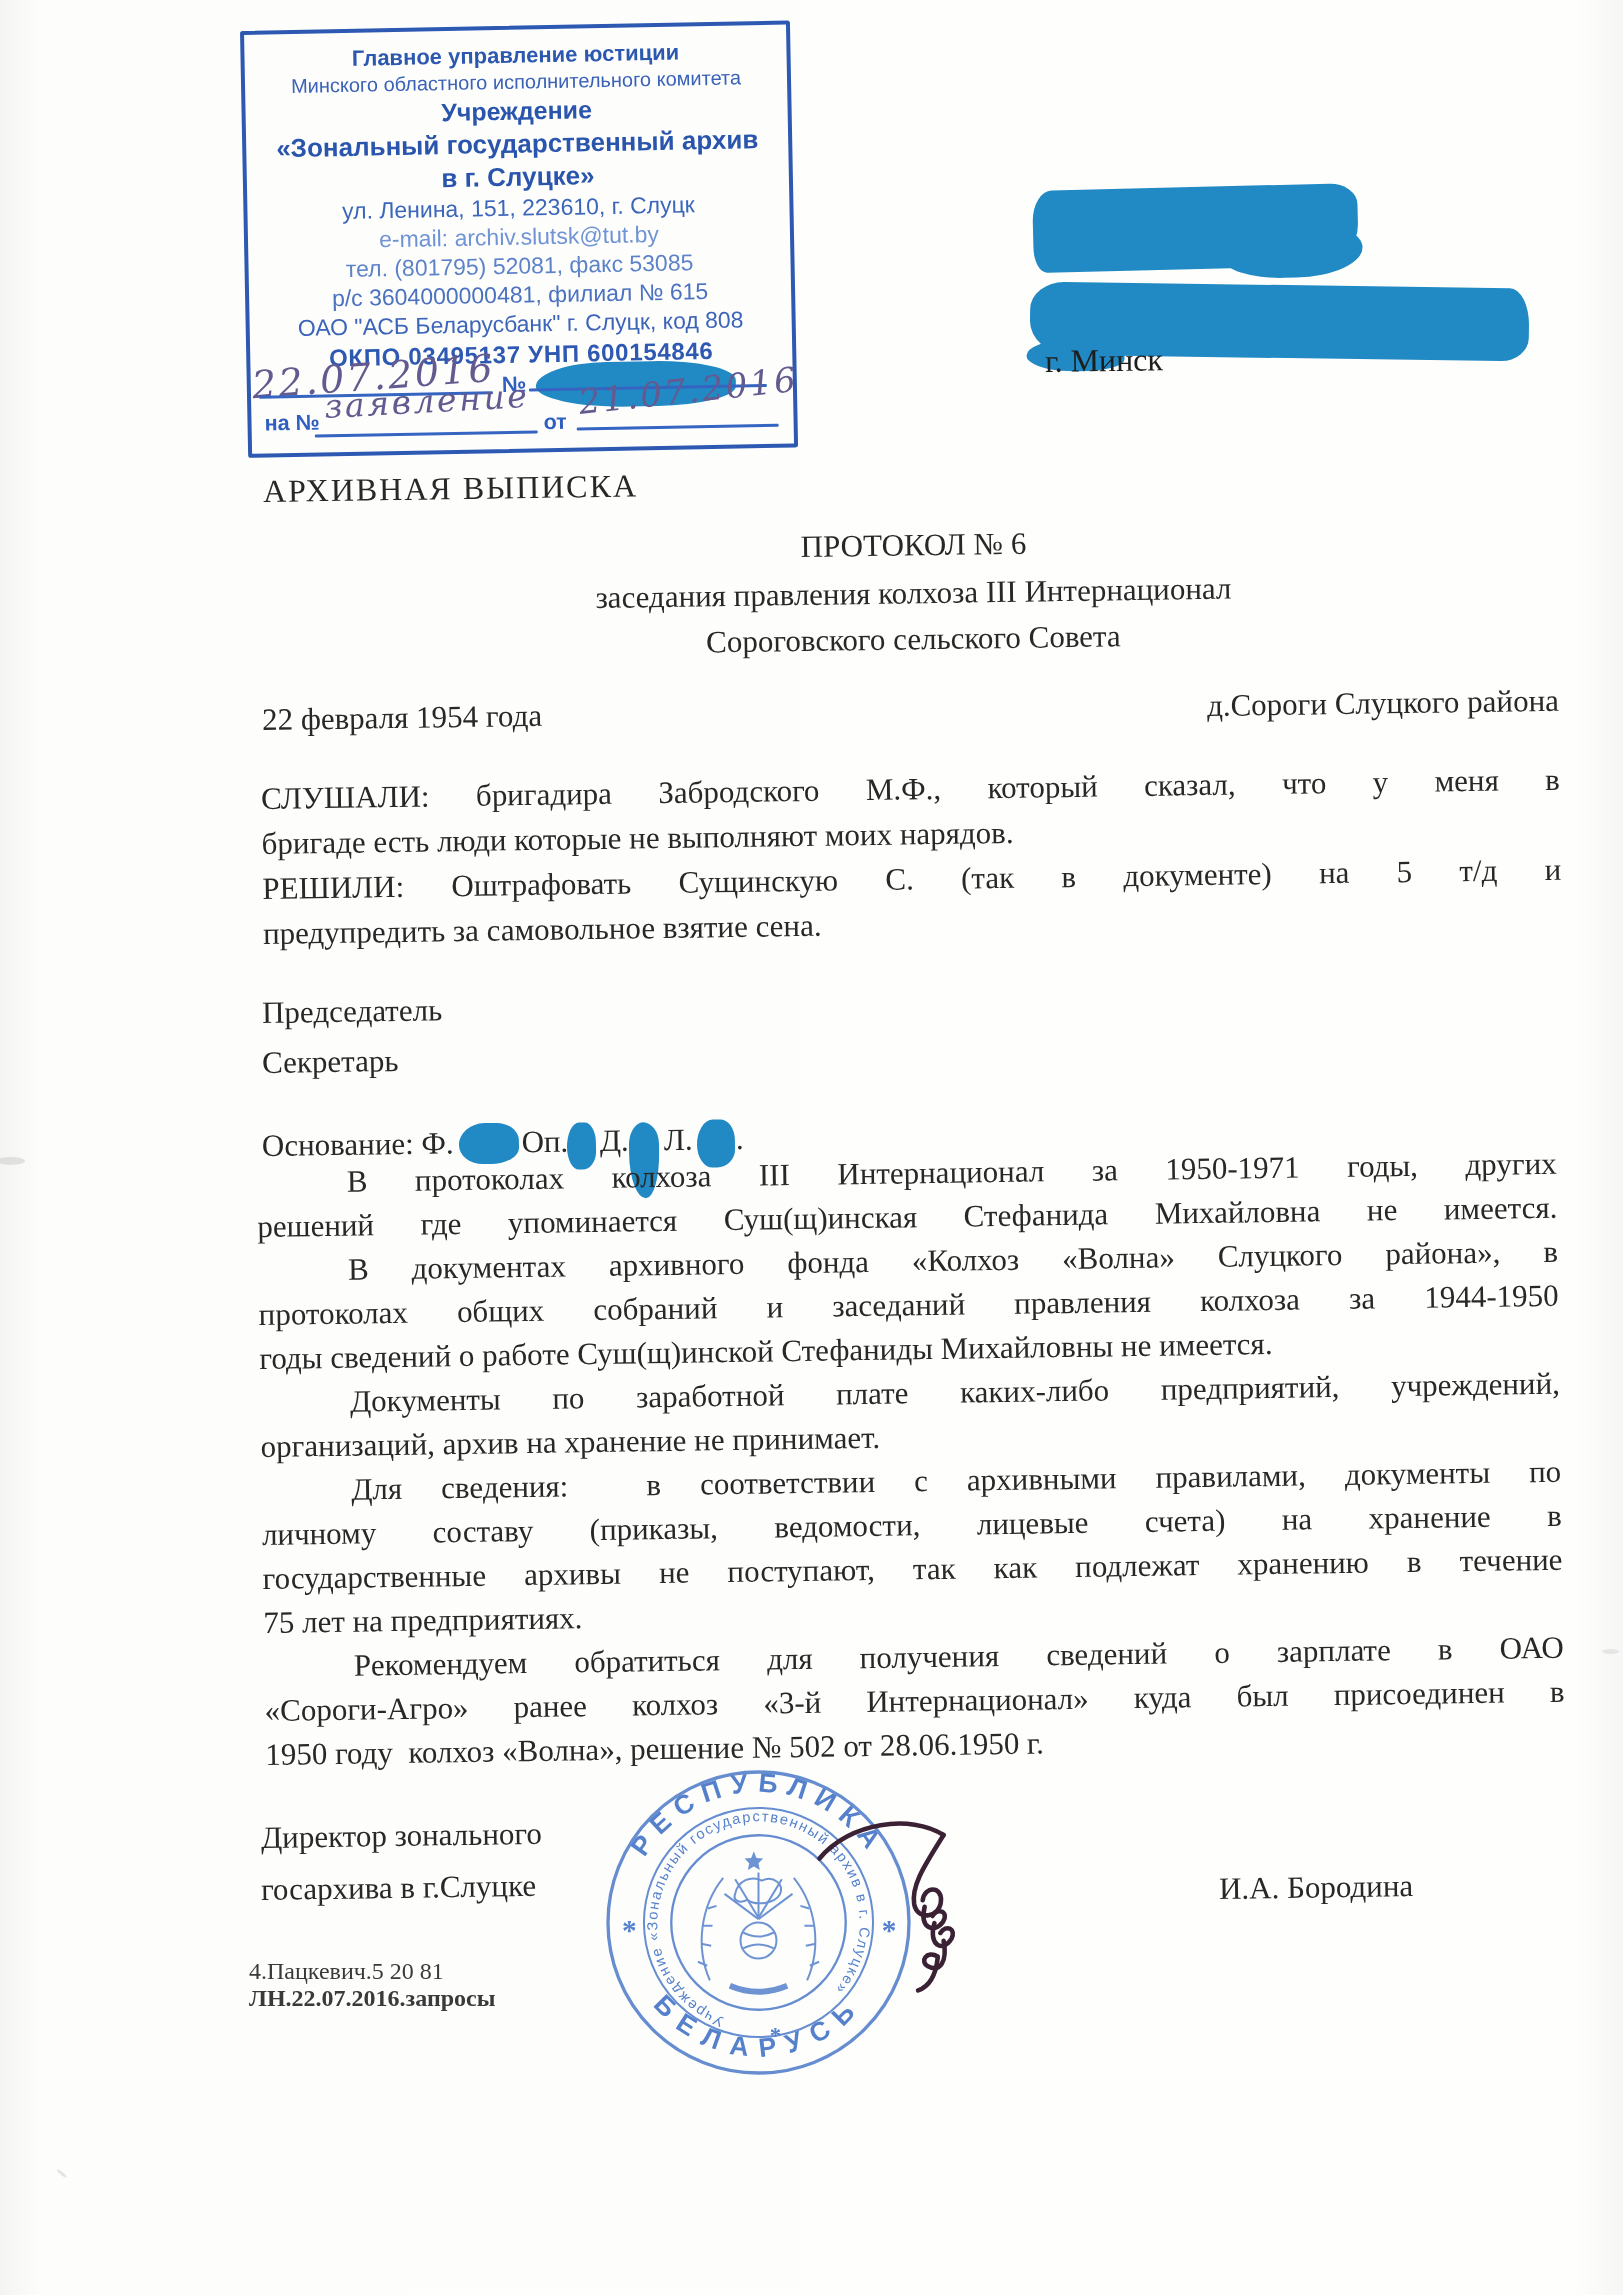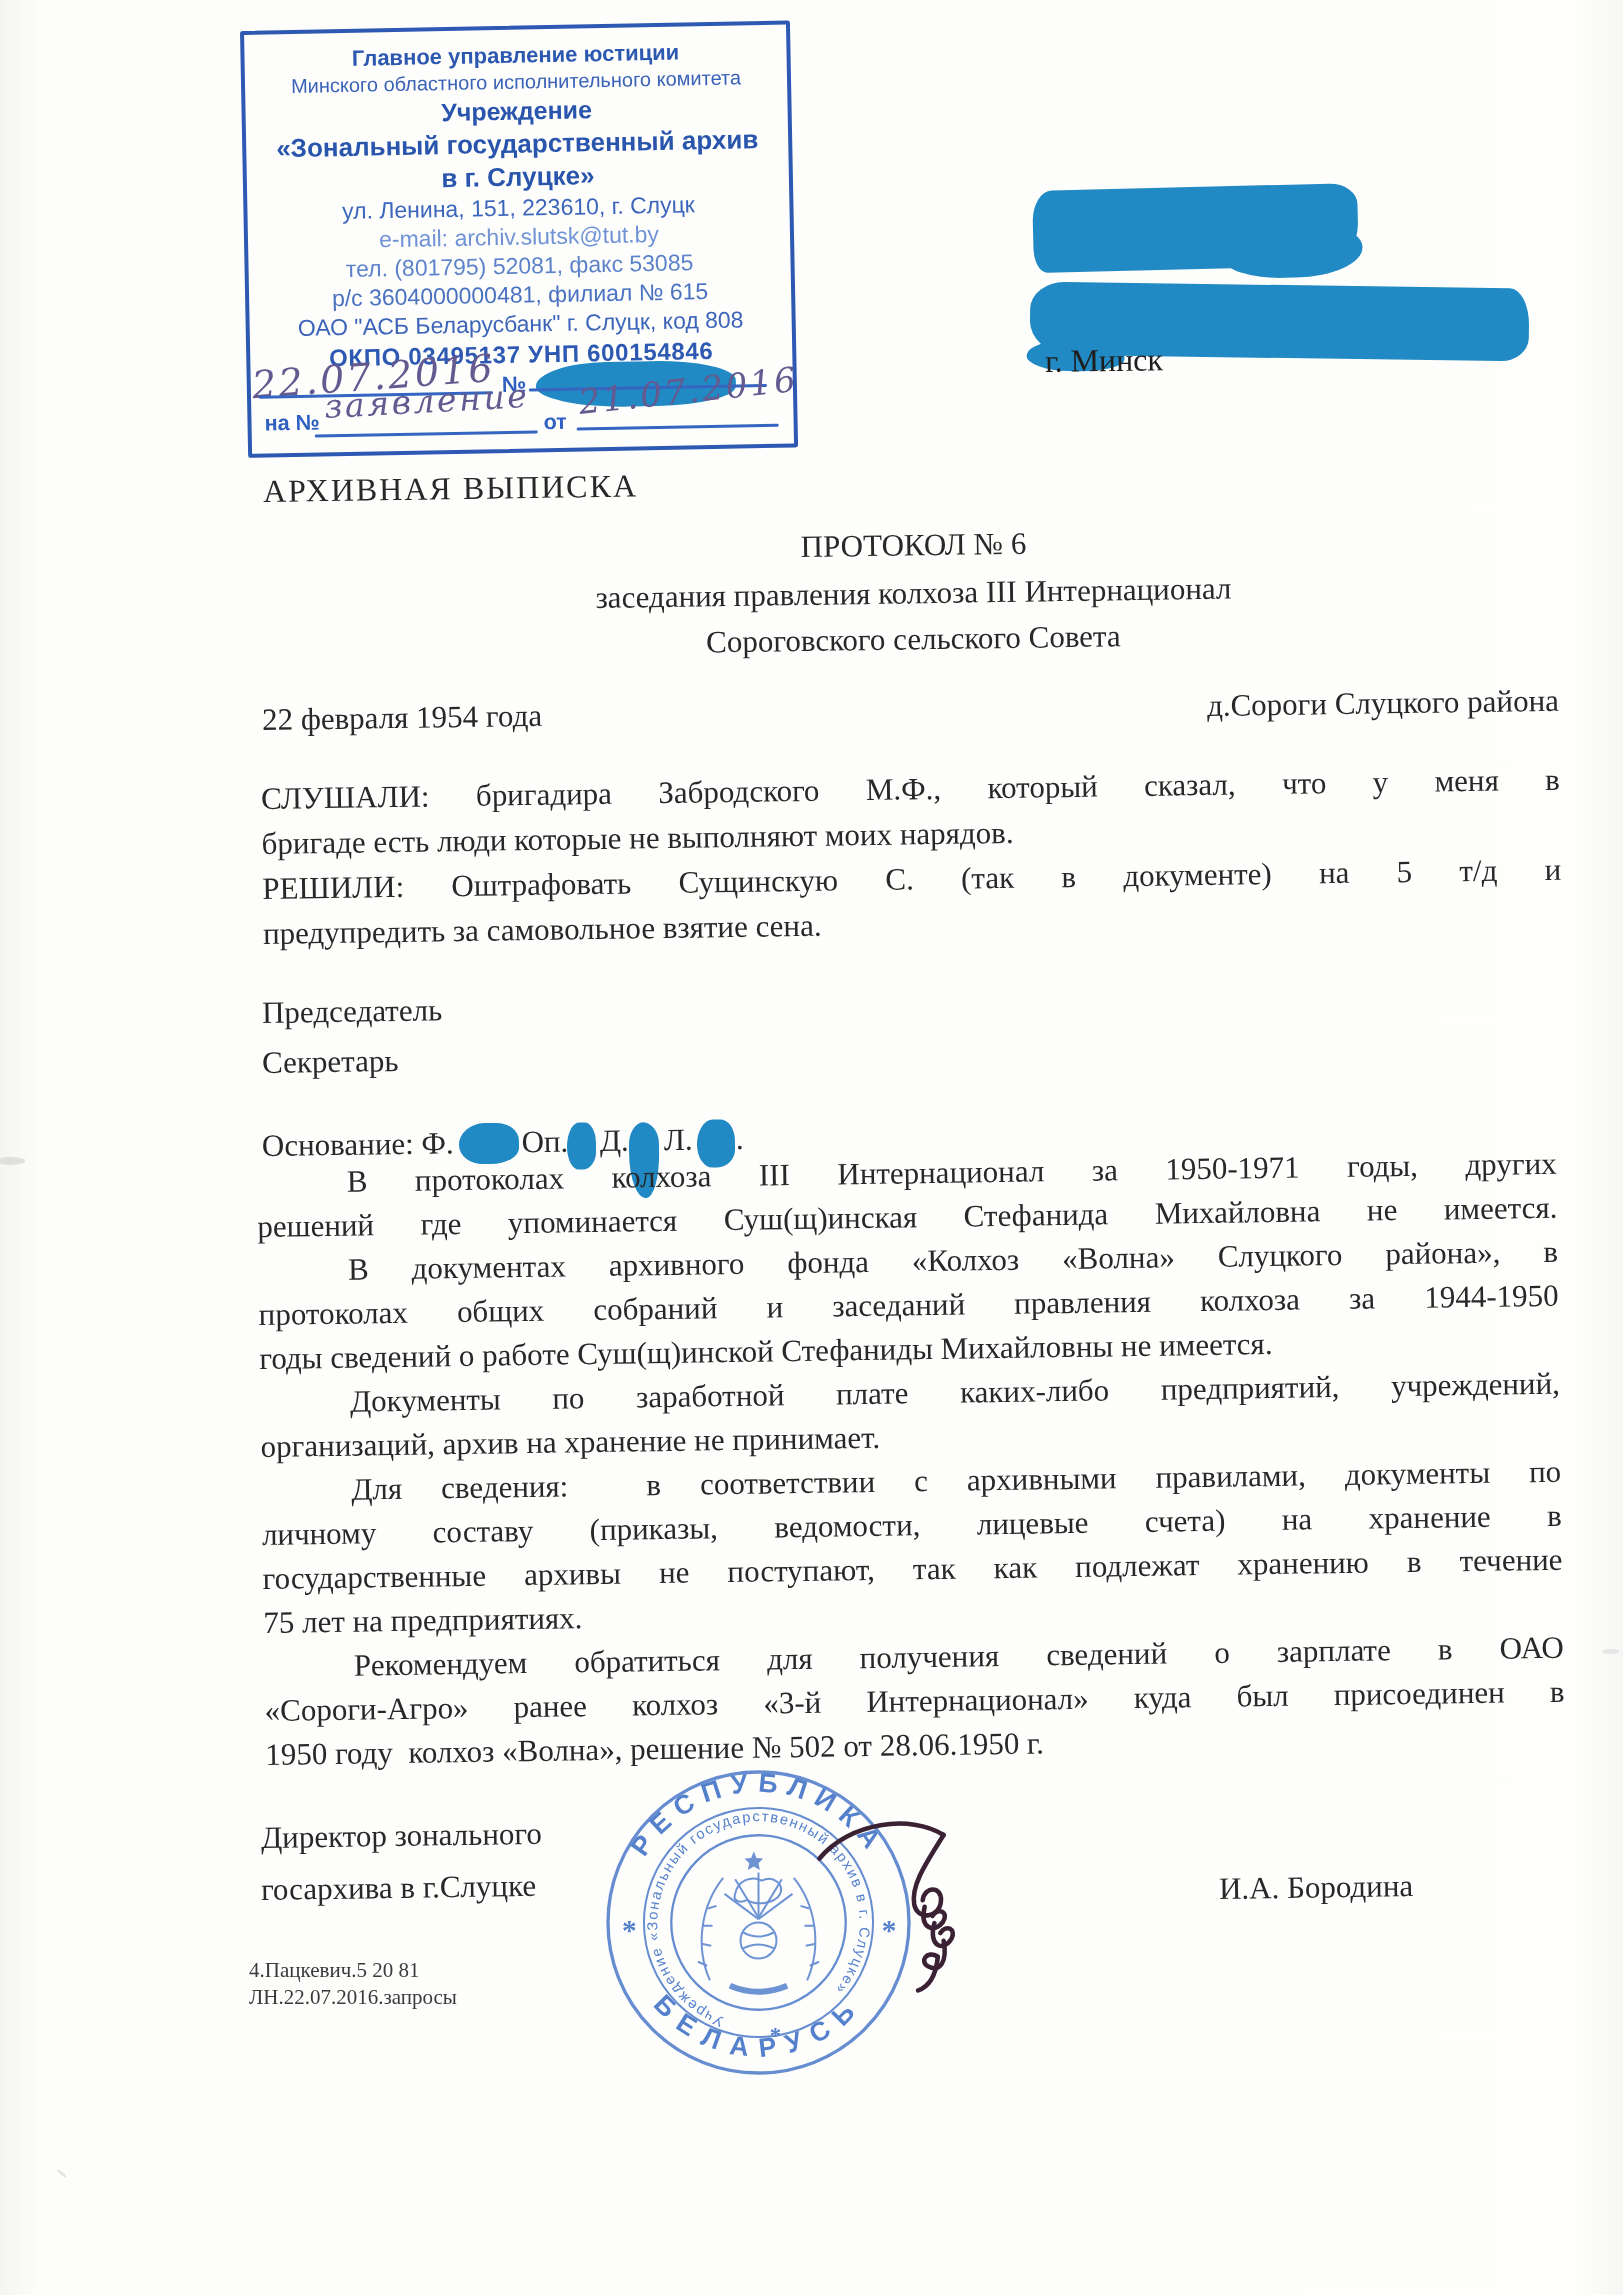--- a/index.html
+++ b/index.html
@@ -86,23 +86,23 @@
   #body{position:absolute;left:261px;top:1161px;width:1300px;font-size:31px;line-height:44px;}
   .jl{text-align:justify;text-align-last:justify;}
   .ll{text-align:left;}
   .ind{text-indent:90px;}
   #chairman{position:absolute;left:262px;top:995px;font-size:31px;}
   #secretary{position:absolute;left:262px;top:1045px;font-size:31px;}
   #basis{position:absolute;left:262px;top:1111px;font-size:31px;white-space:nowrap;}
   #dir1{position:absolute;left:261px;top:1820px;font-size:31px;}
   #dir2{position:absolute;left:261px;top:1872px;font-size:31px;}
   #dirname{position:absolute;left:1219px;top:1871px;font-size:31px;}
-  .foot{position:absolute;left:249px;font-size:21px;color:#3a3a3a;}
+  .foot{position:absolute;left:249px;font-size:24px;color:#3a3a3a;}
   #foot1{top:1958px;}
-  #foot2{top:1985px;}
+  #foot2{top:1985px;font-weight:bold;}
   
   #seal{position:absolute;left:602px;top:1766px;opacity:0.94;}
   #sig{position:absolute;left:779px;top:1801px;}
   
   .noise{position:absolute;background:#d9d9d8;border-radius:50%;}
   .n1{left:-3.9px;top:1157px;width:29px;height:7.9px;opacity:.8;}
   .n2{left:1602px;top:1649px;width:17px;height:5.2px;opacity:.6;}
   .n3{left:56px;top:2172px;width:11.8px;height:2.6px;transform:rotate(40deg);opacity:.7;}
 </style>
 </head>

